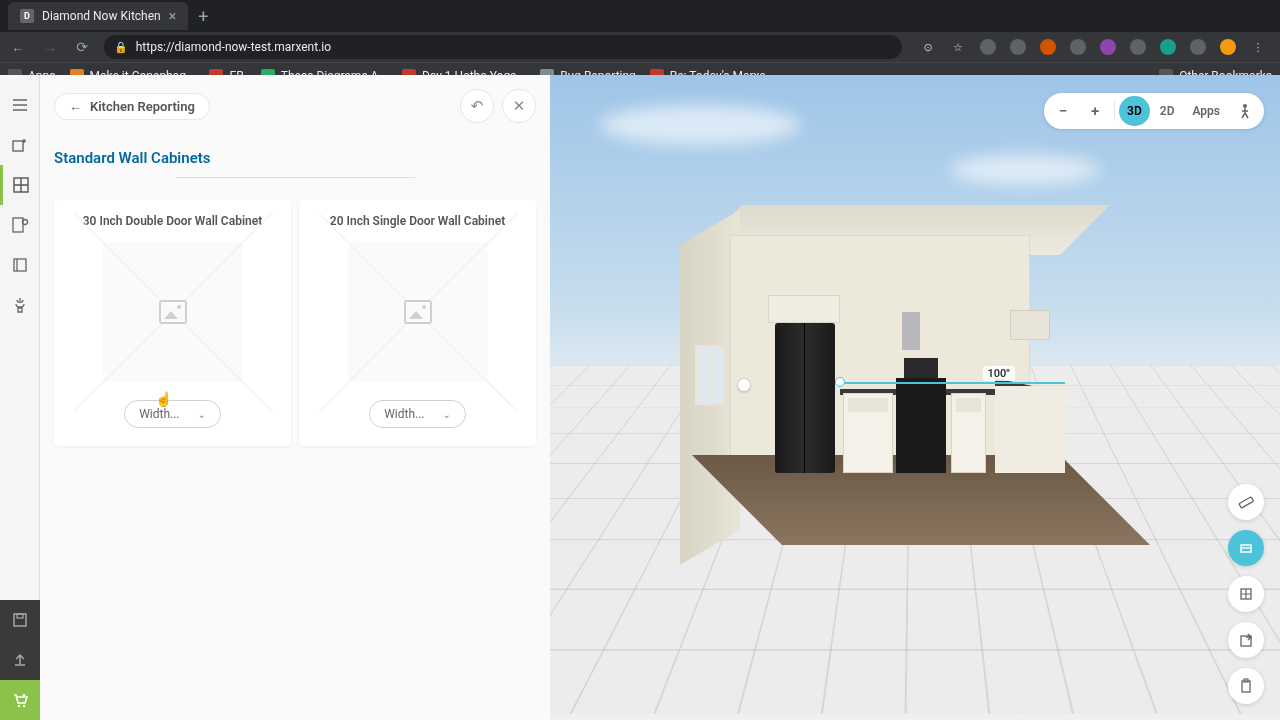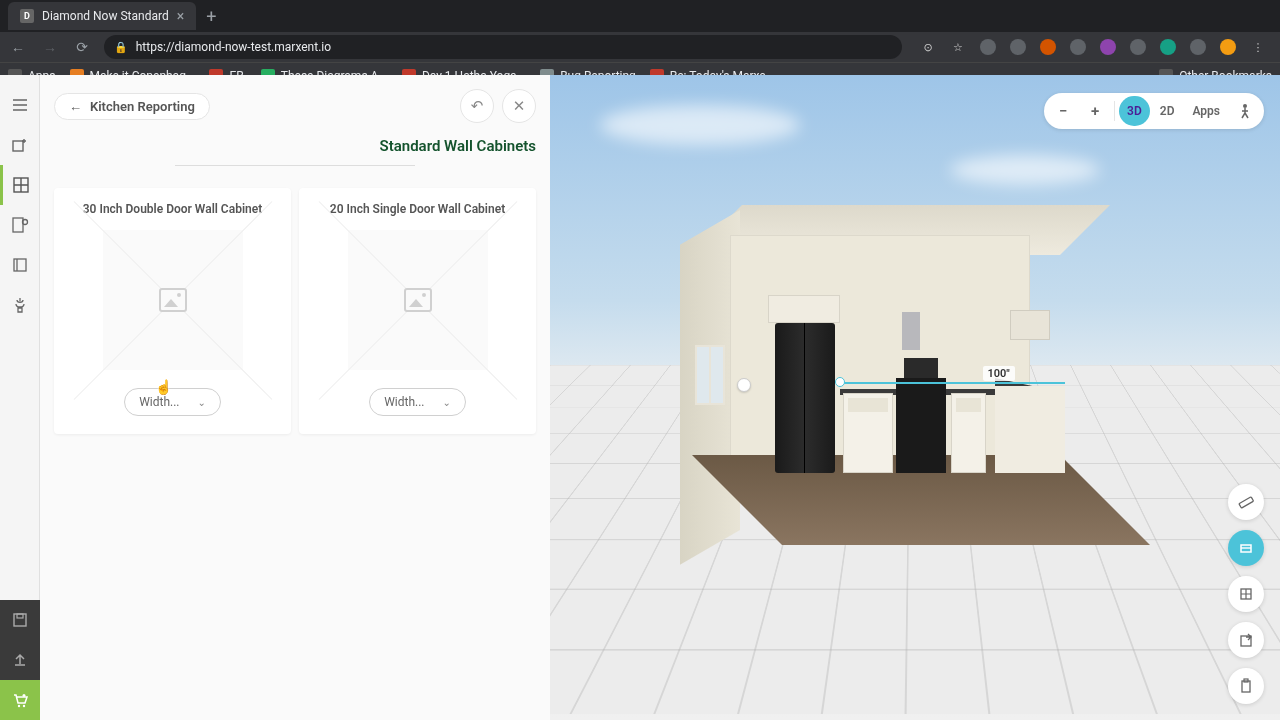--- a/index.html
+++ b/index.html
@@ -35,21 +35,21 @@
 .rail-bottom { position: absolute; bottom: 0; left: 0; width: 40px; display: flex; flex-direction: column; }
 .rail-bottom .dark { background: #3a3a3a; color: #ccc; }
 .rail-bottom .green { background: #8BC34A; color: #fff; }
 
 .panel { width: 510px; background: #fafafa; padding: 14px; position: relative; }
 .panel-top { display: flex; align-items: center; justify-content: space-between; }
 .back-chip { background: #fff; border: 1px solid #e5e5e5; border-radius: 18px; padding: 5px 14px; display: flex; align-items: center; gap: 8px; font-size: 13px; font-weight: 600; color: #555; cursor: pointer; }
 .top-actions { display: flex; gap: 8px; }
 .circ-btn { width: 34px; height: 34px; border-radius: 50%; background: #fff; border: 1px solid #e5e5e5; display: flex; align-items: center; justify-content: center; color: #888; cursor: pointer; font-size: 15px; }
 
-.panel-title { text-align: right; font-size: 15px; font-weight: 600; color: #14532d; margin-top: 14px; padding-bottom: 10px; position: relative; }
+.panel-title { text-align: left; font-size: 15px; font-weight: 600; color: #0369a1; margin-top: 26px; padding-bottom: 10px; position: relative; }
 .panel-title::after { content: ""; display: block; width: 240px; height: 1px; background: #ddd; margin: 10px auto 0; }
 
 .product-grid { display: flex; gap: 8px; margin-top: 12px; }
 .product-card { flex: 1; background: #fff; border-radius: 4px; box-shadow: 0 1px 3px rgba(0,0,0,0.06); padding: 14px 10px 18px; text-align: center; }
 .product-title { font-size: 12px; font-weight: 600; color: #555; margin-bottom: 14px; text-align: center; }
 .placeholder-img { width: 140px; height: 140px; margin: 0 auto 18px; position: relative; background: #fafafa; }
 .placeholder-img::before, .placeholder-img::after { content: ""; position: absolute; background: #eee; }
 .placeholder-img::before { width: 200%; height: 1px; top: 50%; left: -50%; transform: rotate(45deg); }
 .placeholder-img::after { width: 200%; height: 1px; top: 50%; left: -50%; transform: rotate(-45deg); }
 .placeholder-img .ph-icon { position: absolute; top: 50%; left: 50%; transform: translate(-50%,-50%); width: 28px; height: 24px; border: 2px solid #d0d0d0; border-radius: 3px; background: #fafafa; z-index: 2; }
@@ -98,37 +98,37 @@
 .dim-line { position: absolute; left: 160px; right: -5px; top: 177px; height: 2px; background: #4cc3d9; }
 .dim-dot { position: absolute; width: 10px; height: 10px; background: #fff; border: 1px solid #4cc3d9; border-radius: 50%; top: -5px; }
 .dim-line .d1 { left: -5px; }
 .dim-label { position: absolute; left: 50%; top: -16px; transform: translateX(30px); background: rgba(255,255,255,0.85); padding: 1px 5px; font-size: 11px; font-weight: 600; color: #333; border-radius: 2px; }
 .white-dot { position: absolute; left: 57px; top: 173px; width: 14px; height: 14px; background: #fff; border: 1px solid #ccc; border-radius: 50%; box-shadow: 0 1px 2px rgba(0,0,0,0.15); }
 
 
 .view-controls { position: absolute; top: 18px; right: 16px; background: #fff; border-radius: 22px; height: 36px; display: flex; align-items: center; padding: 4px; gap: 2px; box-shadow: 0 1px 4px rgba(0,0,0,0.12); }
 .vc-btn { height: 30px; min-width: 30px; padding: 0 8px; border-radius: 16px; display: flex; align-items: center; justify-content: center; font-size: 12px; font-weight: 600; color: #666; cursor: pointer; }
 .vc-btn.icon-only { width: 30px; padding: 0; font-size: 15px; }
-.vc-btn.active { background: #4cc3d9; color: #4c1d95; }
+.vc-btn.active { background: #4cc3d9; color: #000000; }
 .vc-divider { width: 1px; height: 20px; background: #e5e5e5; margin: 0 2px; }
 
 .right-tools { position: absolute; right: 16px; bottom: 16px; display: flex; flex-direction: column; gap: 10px; }
 .tool-circ { width: 36px; height: 36px; border-radius: 50%; background: #fff; box-shadow: 0 1px 4px rgba(0,0,0,0.14); display: flex; align-items: center; justify-content: center; color: #666; cursor: pointer; font-size: 15px; }
 .tool-circ.active { background: #4cc3d9; color: #fff; }
 
 svg { display: block; }
 </style>
 </head>
 <body>
 
 <div class="browser-chrome">
   <div class="tab-bar">
     <div class="tab">
       <span class="favicon">D</span>
-      <span>Diamond Now Standard</span>
+      <span>Diamond Now Kitchen</span>
       <span class="close">×</span>
     </div>
     <div class="new-tab">+</div>
   </div>
   <div class="addr-bar">
     <span class="nav-btn">←</span>
     <span class="nav-btn dim">→</span>
     <span class="nav-btn">⟳</span>
     <div class="url-box">
       <span class="lock-ic">🔒</span>

